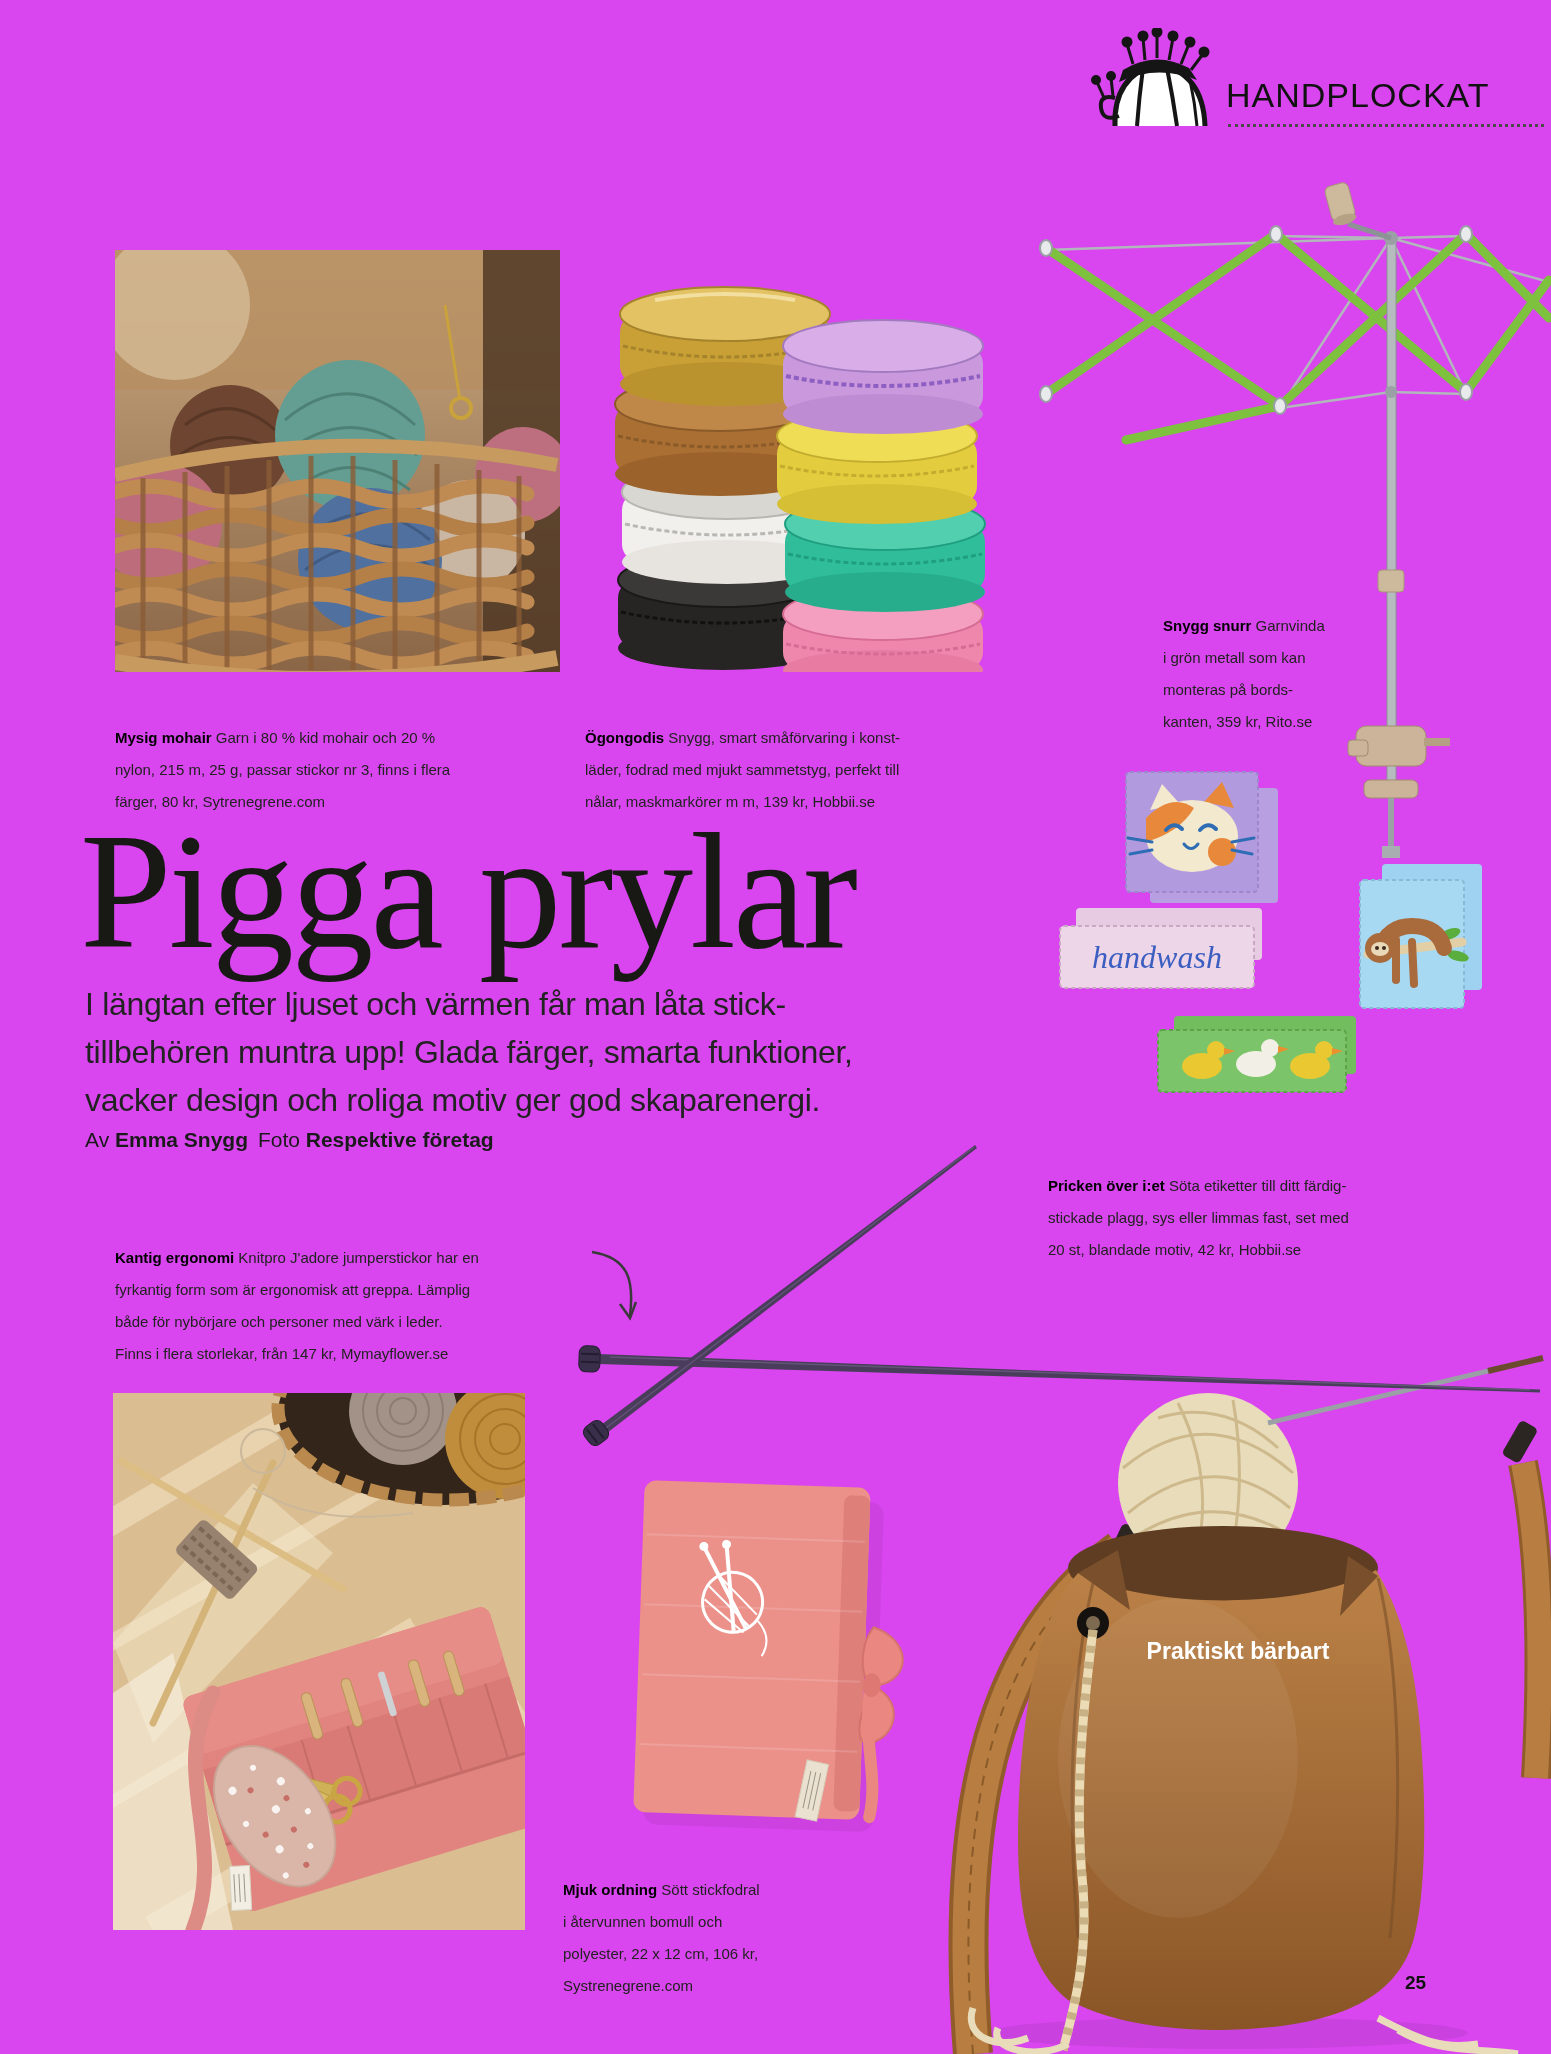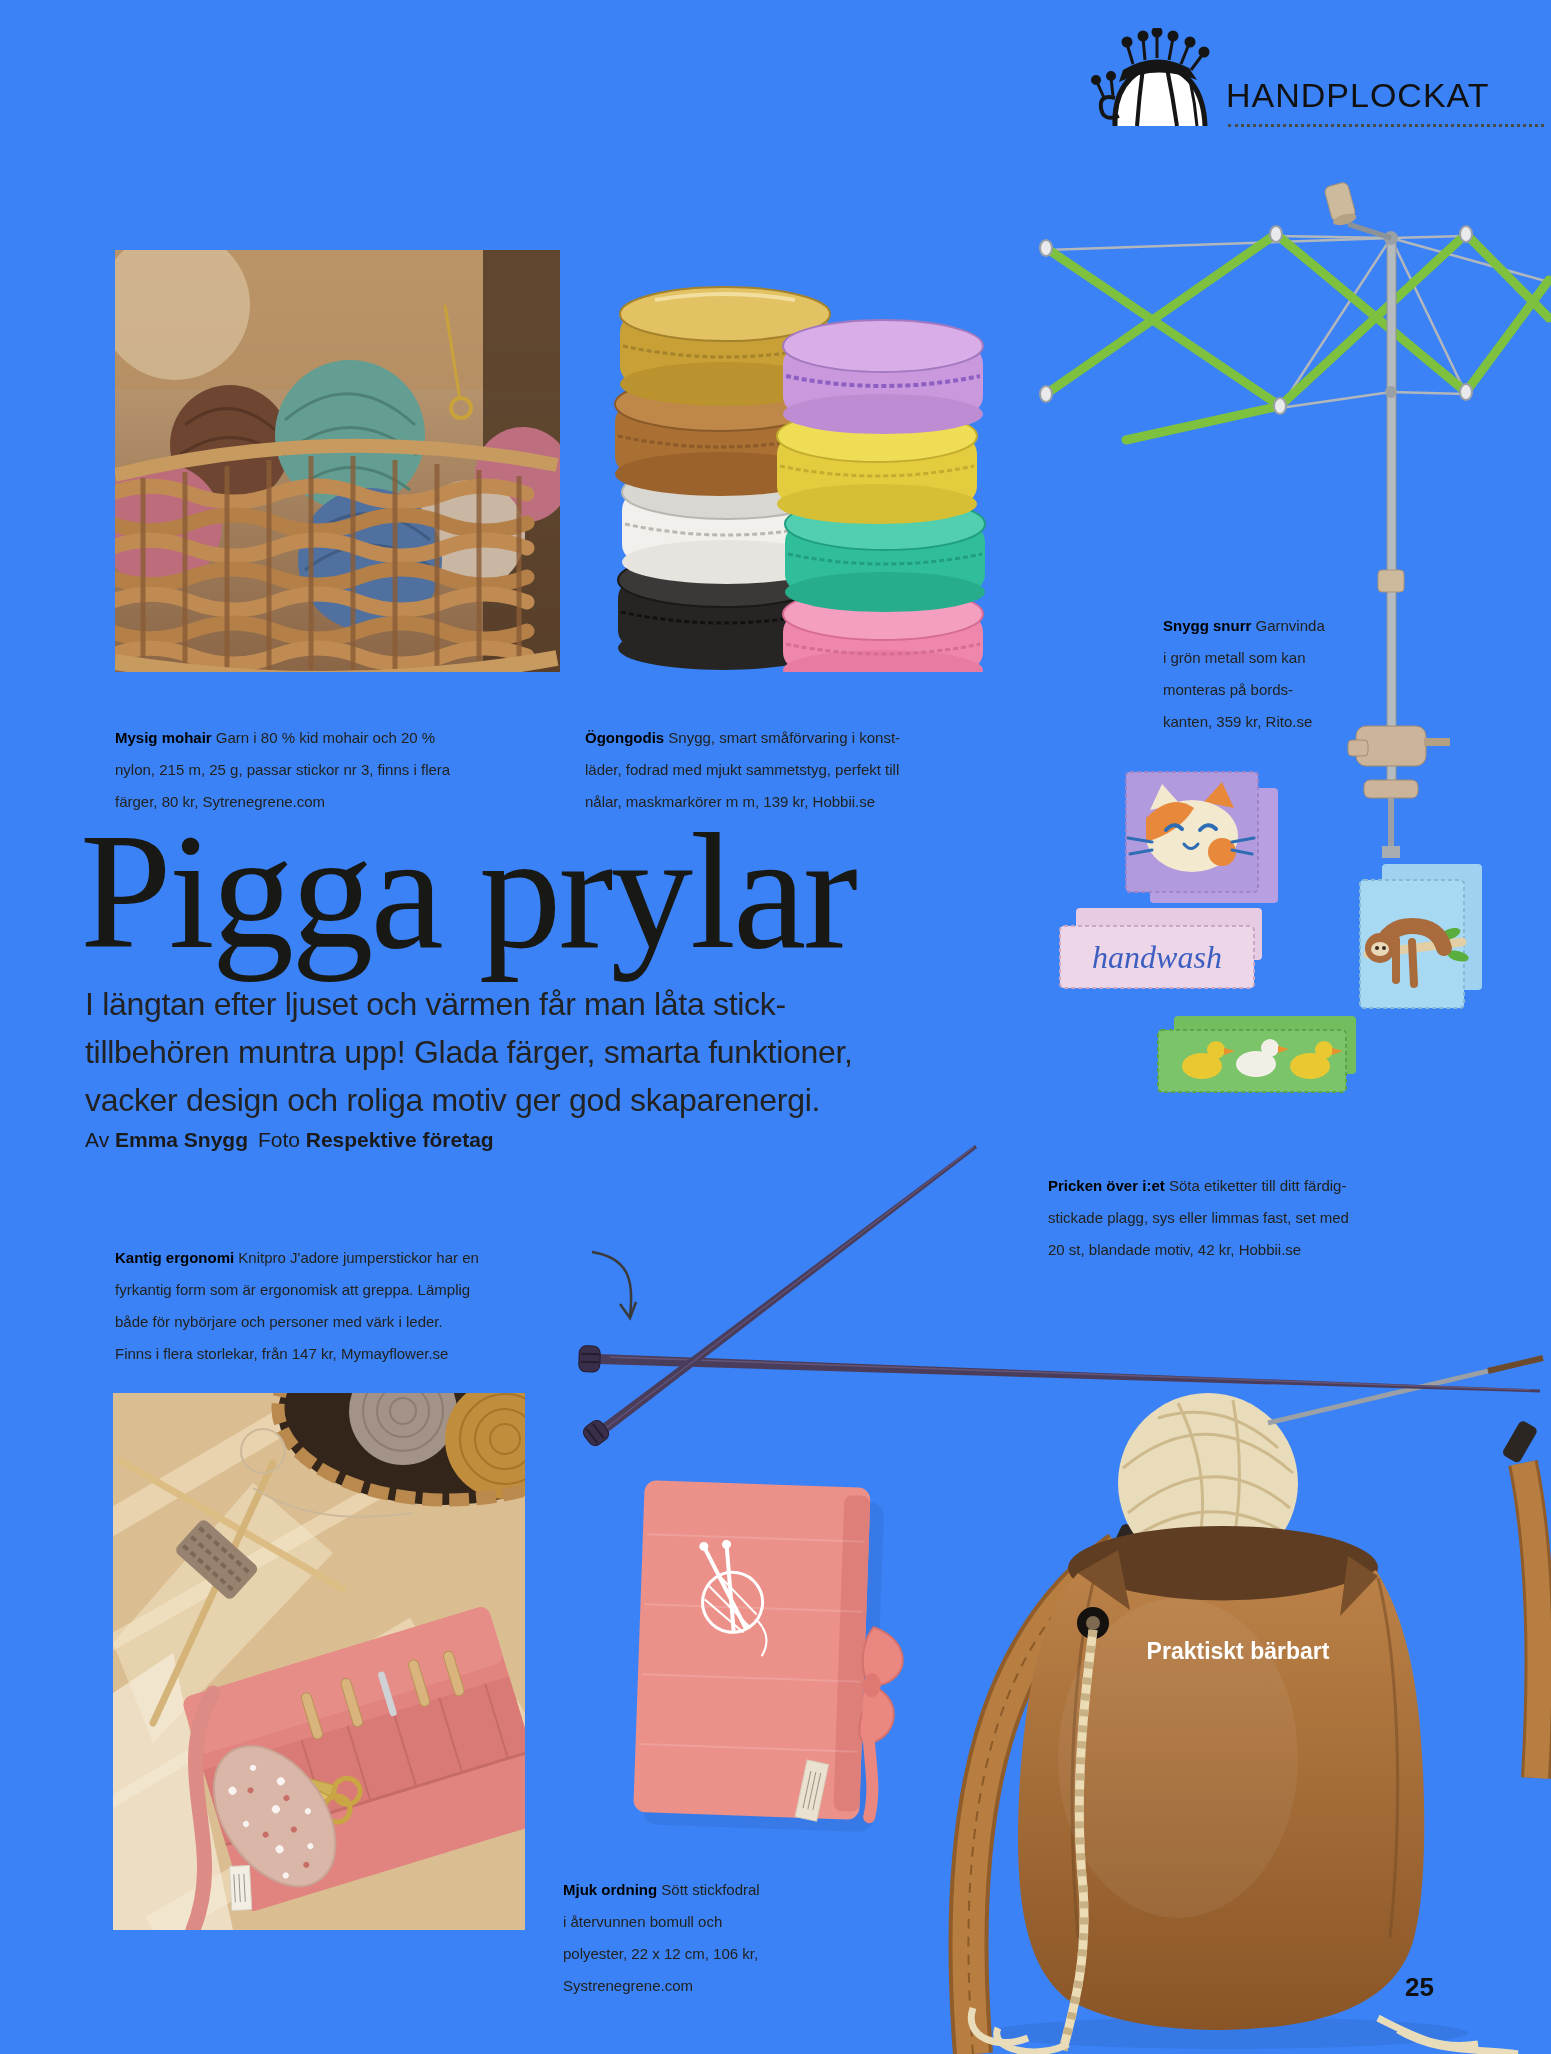--- a/index.html
+++ b/index.html
@@ -1,30 +1,30 @@
 <!DOCTYPE html>
 <html><head>
 <meta charset="utf-8">
 <style>
   html,body{margin:0;padding:0;background:#888;}
-  #page{position:relative;width:1551px;height:2054px;background:#3b82f6;overflow:hidden;
+  #page{position:relative;width:1551px;height:2054px;background:#d946ef;overflow:hidden;
         font-family:"Liberation Sans",sans-serif;color:#1f1f1d;}
   .abs{position:absolute;}
   .cap{font-size:15px;line-height:32px;white-space:pre-line;color:#222220;}
   .cap b{color:#000;font-weight:700;}
   .brand{font-size:34px;letter-spacing:1px;color:#111;font-weight:400;}
   .dotrule{border-top:3px dotted #4a4a4a;height:0;}
   .headline{font-family:"Liberation Serif",serif;font-size:165px;line-height:1.05;
             letter-spacing:-3px;color:#181815;font-weight:400;margin-top:30px;}
   .intro{font-size:32px;line-height:48px;letter-spacing:-0.3px;color:#222;white-space:pre-line;}
   .byline{font-size:21px;color:#1a1a1a;}
   .byline b{font-weight:700;}
   .bagtext{font-size:23px;line-height:26px;color:#ffffff;text-align:center;white-space:pre-line;}
   .bagtext b{font-weight:700;display:block;}
-  .pagenum{font-size:26px;font-weight:700;color:#111;}
+  .pagenum{font-size:19px;font-weight:700;color:#111;}
   svg{display:block;}
   .noptr{pointer-events:none;}
 </style>
 </head>
 <body>
 
 <div id="page">
 
   <svg class="abs" style="left:1085px;top:28px" width="135" height="102" viewBox="0 0 135 102">
     <path d="M30,98 Q28,48 72,36 Q118,44 120,98" fill="#fff" stroke="#151515" stroke-width="5"></path>

